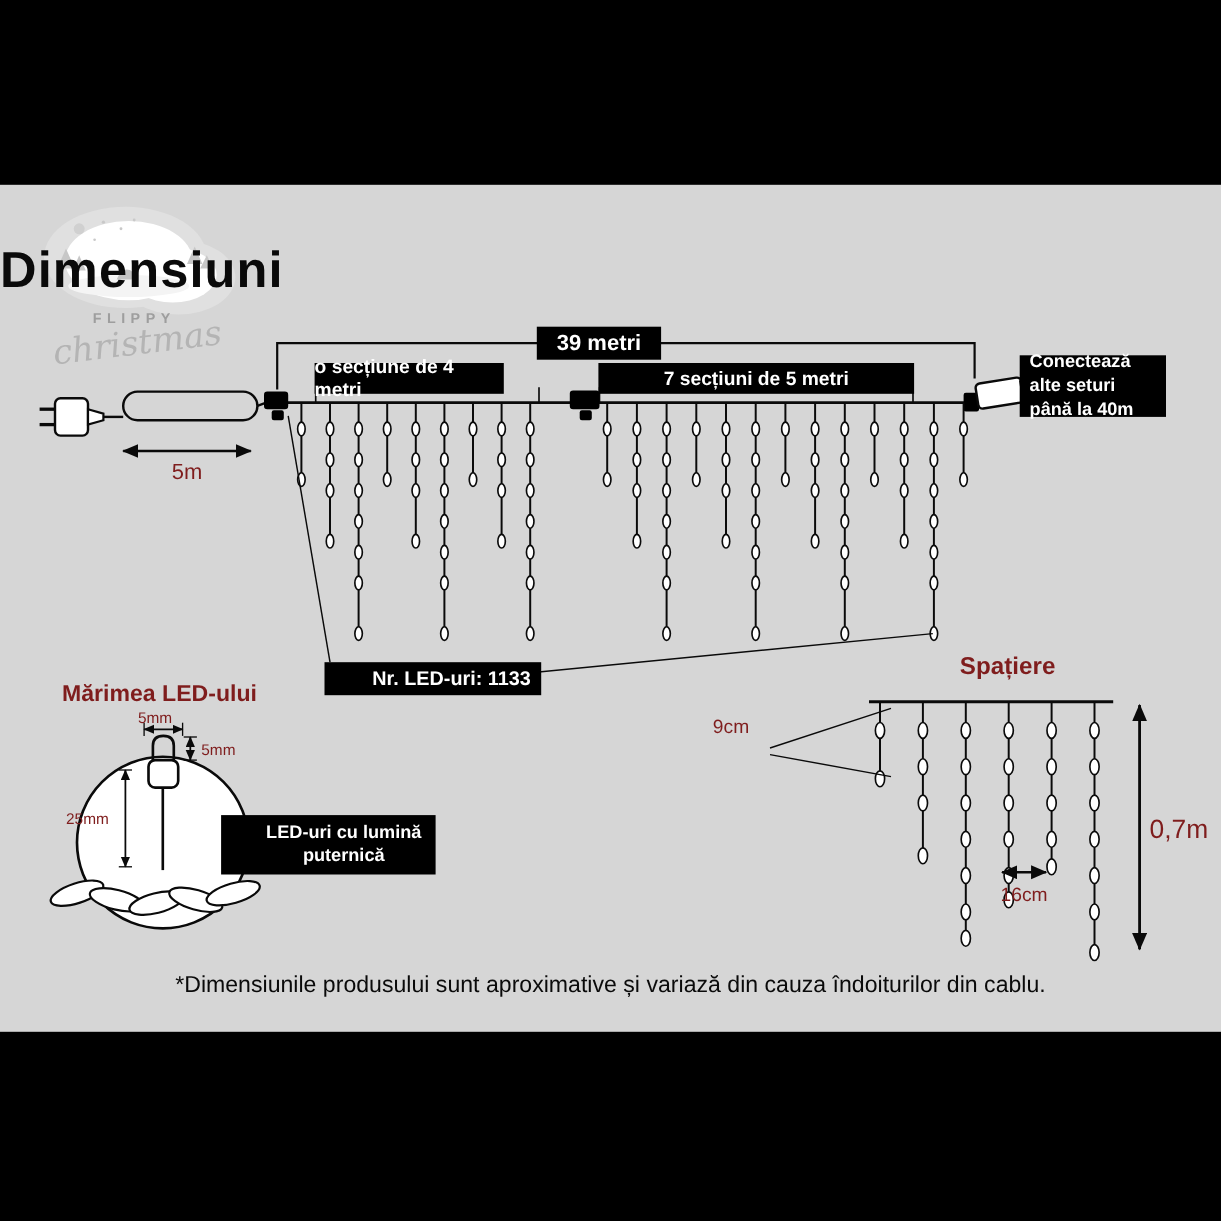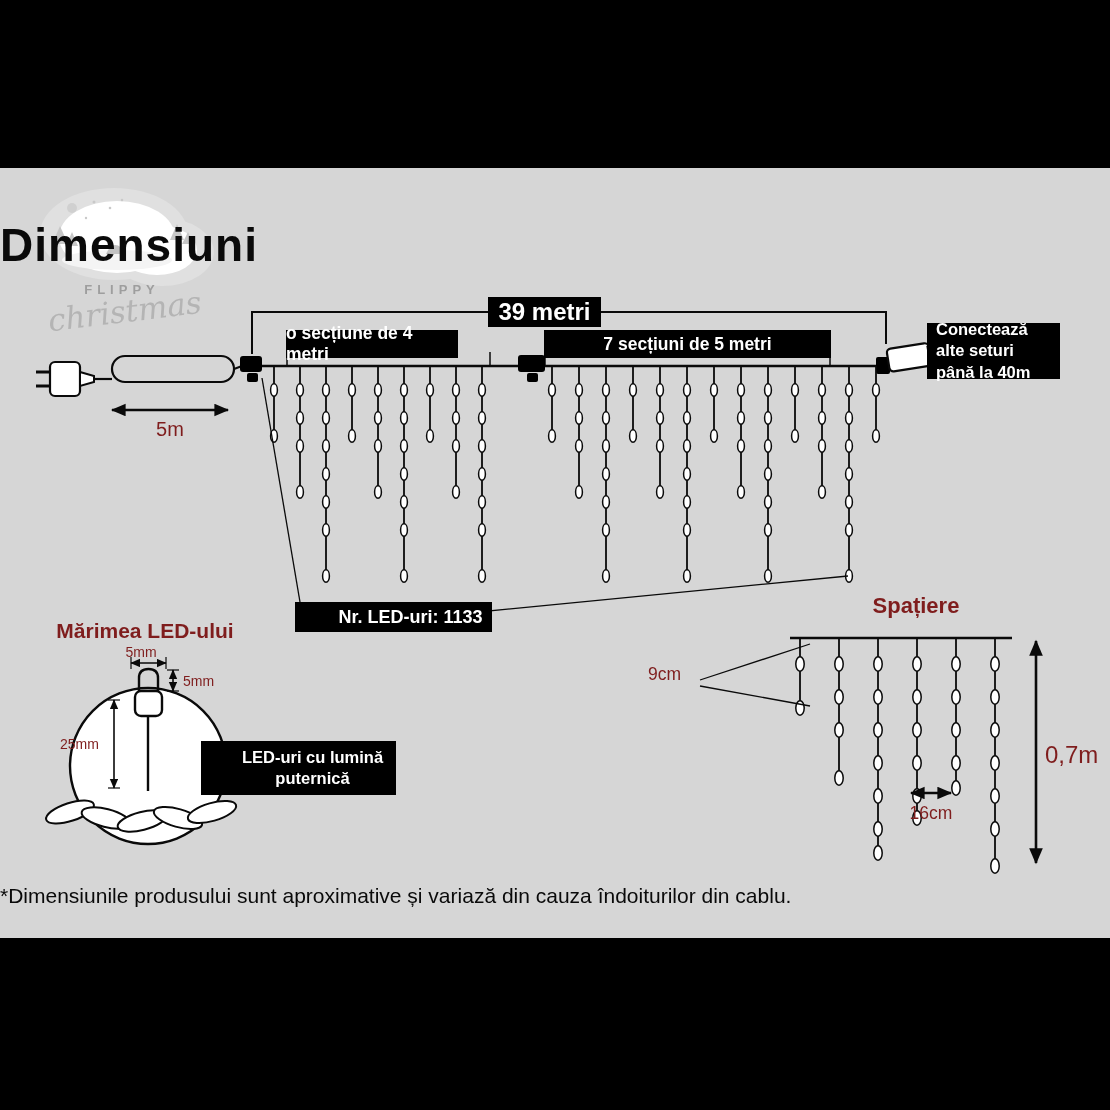--- a/index.html
+++ b/index.html
@@ -11,21 +11,21 @@
   #art{position:absolute;left:0;top:0;z-index:1;}
   .label{position:absolute;z-index:2;color:#7f1d1d;line-height:1.15;}
   .c{text-align:center;}
   .b{font-weight:bold;}
   .blackbox{position:absolute;z-index:2;background:#000;color:#fff;font-weight:bold;
             display:flex;align-items:center;justify-content:center;}
   .blackbox.multiline{flex-direction:column;align-items:flex-start;padding-left:9px;line-height:1.3;}
   .blackbox.stack{flex-direction:column;line-height:1.25;padding-left:28px;}
   .title{position:absolute;z-index:2;left:0;width:1110px;top:218px;
          font-size:46px;font-weight:bold;letter-spacing:1px;}
-  .disclaimer{position:absolute;z-index:2;left:0;width:1110px;top:884px;font-size:21px;}
+  .disclaimer{position:absolute;z-index:2;left:0;width:1110px;top:884px;text-align:center;font-size:21px;}
   .logo{position:absolute;z-index:2;left:22px;top:182px;text-align:right;}
 </style>
 </head>
 <body>
 
 <div class="canvas">
 
   <div class="bar top"></div>
   <div class="bar bottom"></div>
 
@@ -291,39 +291,39 @@
           <circle cx="100" cy="18" r="1.3"></circle>
       </g>
       <path d="M84,72 q4,-9 9,-9 q7,0 8,9 z" fill="#c2c2c2"></path>
       <text x="100" y="112" text-anchor="middle" font-size="13" font-weight="bold" letter-spacing="5" fill="#9e9e9e">FLIPPY</text>
       <text x="104" y="140" text-anchor="middle" font-size="31" font-style="italic" font-family="DejaVu Serif, serif" fill="#b4b4b4" transform="rotate(-7 104 140)">christmas</text>
     </svg>
   </div>
 
   <div class="title">Dimensiuni</div>
 
-  <div class="blackbox" style="left:488px;top:297px;width:113px;height:30px;font-size:24px;">39 metri</div>
+  <div class="blackbox" style="left:488px;top:297px;width:113px;height:30px;font-size:20px;">39 metri</div>
 
   <div class="blackbox" style="left:286px;top:330px;width:172px;height:28px;font-size:17.5px;">o secțiune de 4 metri</div>
 
   <div class="blackbox" style="left:544px;top:330px;width:287px;height:28px;font-size:17.5px;">7 secțiuni de 5 metri</div>
 
   <div class="blackbox multiline" style="left:927px;top:323px;width:124px;height:56px;font-size:16.5px;">
     <span>Conectează</span>
     <span>alte seturi</span>
     <span>până la 40m</span>
   </div>
 
   <div class="label c" style="left:140px;top:418px;width:60px;font-size:20px;font-weight:500;">5m</div>
 
   <div class="blackbox" style="left:295px;top:602px;width:163px;height:30px;font-size:18px;padding-left:34px;">Nr. LED-uri: 1133</div>
 
   <div class="label c b" style="left:846px;top:593px;width:140px;font-size:22px;">Spațiere</div>
 
-  <div class="label" style="left:648px;top:664px;font-size:17.5px;">9cm</div>
+  <div class="label" style="left:648px;top:650px;font-size:17.5px;">9cm</div>
 
   <div class="label c" style="left:901px;top:803px;width:60px;font-size:17.5px;">16cm</div>
 
   <div class="label" style="left:1045px;top:741px;font-size:24px;">0,7m</div>
 
   <div class="label c b" style="left:30px;top:619px;width:230px;font-size:21px;">Mărimea LED-ului</div>
 
   <div class="label c" style="left:119px;top:644px;width:44px;font-size:14px;">5mm</div>
 
   <div class="label" style="left:183px;top:673px;font-size:14px;">5mm</div>

